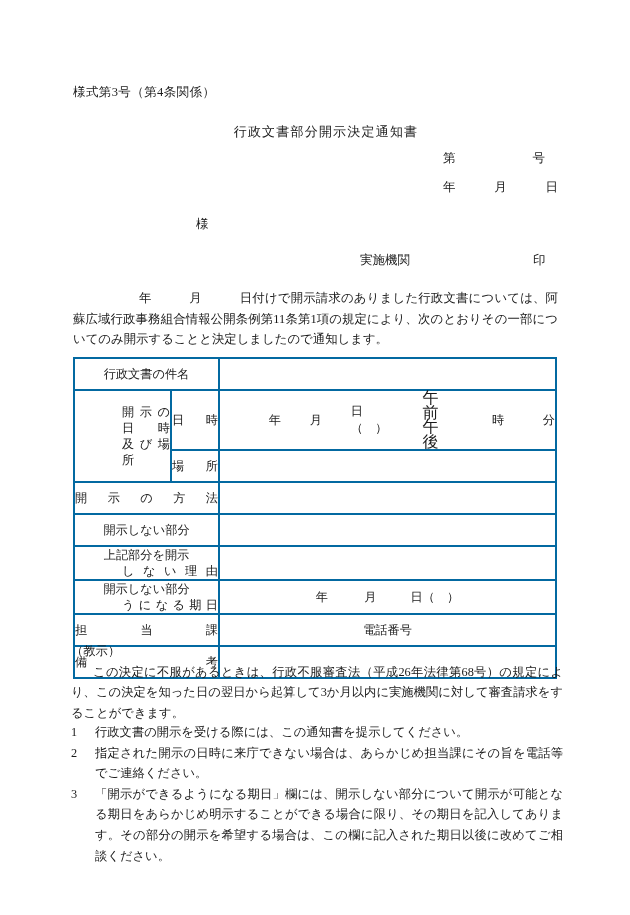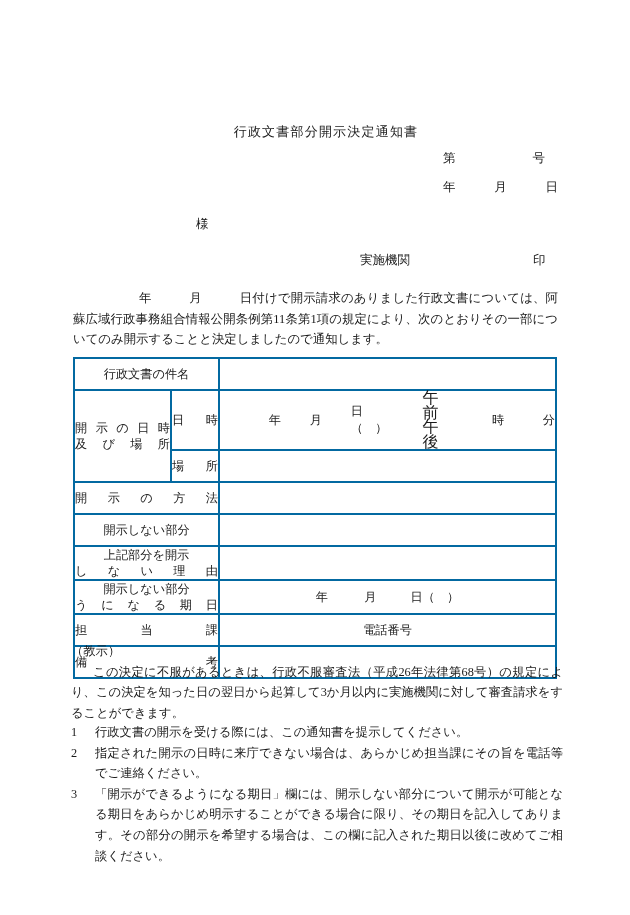--- a/index.html
+++ b/index.html
@@ -126,20 +126,21 @@
   .two-line {
     line-height: 16px;
     padding-top: 3px;
     padding-bottom: 3px;
   }
   .two-line span { display: block; }
   .two-line span.spread {
     text-align: justify;
     text-align-last: justify;
     text-justify: inter-character;
+    padding-left: 47px;
   }
 
   
   .dt-row {
     display: flex;
     align-items: center;
     justify-content: center;
     gap: 0;
     padding-left: 14px;
   }
@@ -196,20 +197,21 @@
     flex: 1 1 auto;
     text-align: justify;
     text-justify: inter-character;
   }
 </style>
 </head>
 <body>
 
 <div class="page">
 
+  <div class="abs form-no">様式第3号（第4条関係）</div>
 
   <div class="blk doc-title">行政文書部分開示決定通知書</div>
 
   <div class="abs num-line">第　　　　　　号</div>
   <div class="abs date-line">年　　　月　　　日</div>
 
   <div class="abs sama-line">様</div>
 
   <div class="abs agency-line">実施機関</div>
   <div class="abs seal-mark">印</div>

